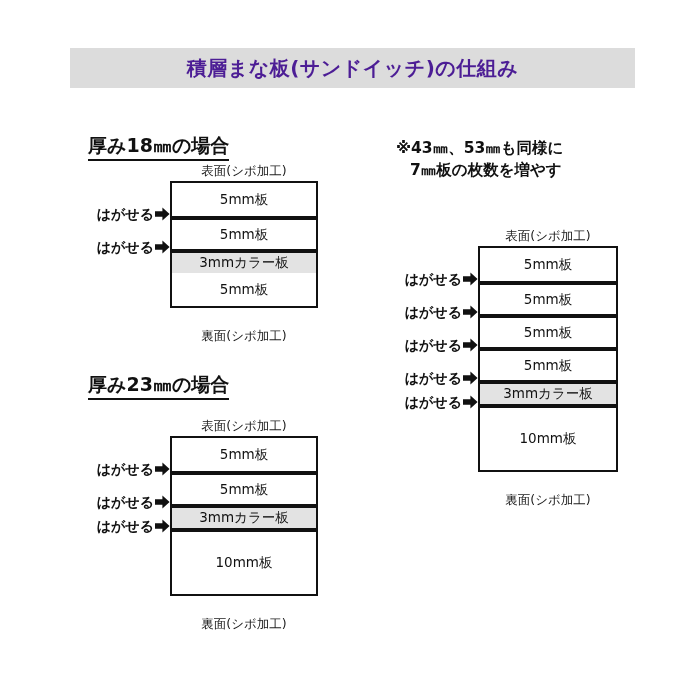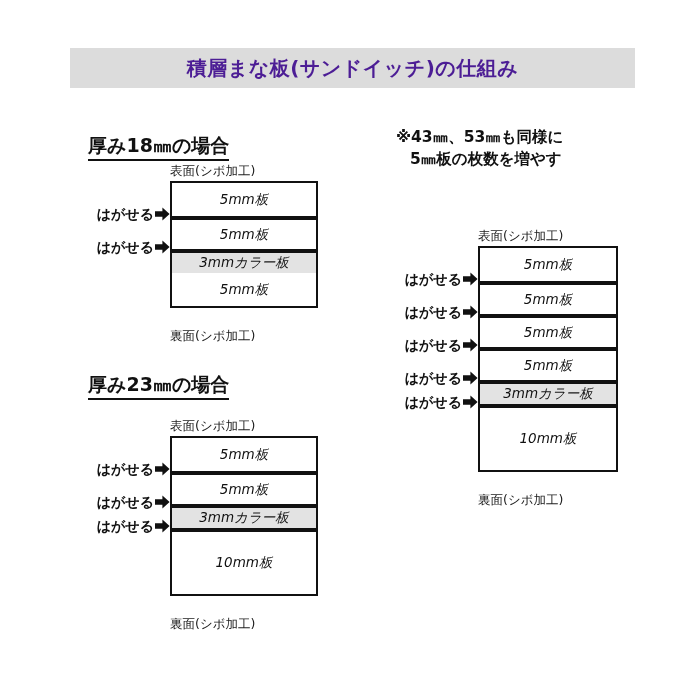--- a/index.html
+++ b/index.html
@@ -49,46 +49,46 @@
     display: inline-block;
     padding-bottom: 1px;
     line-height: 1.25;
   }
   .section-note {
     font-size: 15.5px;
     font-weight: bold;
     color: #111111;
     line-height: 1.45;
     white-space: nowrap;
-    margin-top: 8px;
+    margin-top: 19px;
   }
   .section-note .note-line2 {
     display: block;
     padding-left: 14px;
   }
 
   
   .stack-wrap {
     position: absolute;
   }
   .face-label {
     font-size: 12.5px;
     color: #1a1a1a;
+    text-align: center;
     white-space: nowrap;
     line-height: 1.3;
   }
   .face-label.top { margin-bottom: 2px; }
   .face-label.bottom { margin-top: 20px; }
 
   .stack-box {
     position: relative;
     border: 2px solid #111111;
     background: #84cc16;
     box-sizing: border-box;
-    font-style: italic;
   }
   .layer {
     position: relative;
     box-sizing: border-box;
     display: flex;
     align-items: center;
     justify-content: center;
     background: #ffffff;
     font-size: 13.5px;
     color: #111111;
@@ -199,21 +199,21 @@
       <span class="peel-label">はがせる</span>
       <svg class="peel-arrow" viewBox="0 0 15 14">
         <path d="M0 4.2 H7.4 V0.6 L14.6 7 L7.4 13.4 V9.8 H0 Z" fill="#111111"></path>
       </svg>
     </div>
   </div>
 
 <div class="section" id="section-33" style="left:396px; top:118px;">
   <div class="section-note">
     <span>※43㎜、53㎜も同様に</span>
-    <span class="note-line2">5㎜板の枚数を増やす</span>
+    <span class="note-line2">7㎜板の枚数を増やす</span>
   </div>
 </div>
 <div class="stack-wrap" id="stack-33" style="left:478px; top:228px;">
   <div class="face-label top">表面(シボ加工)</div>
   <div class="stack-box" id="box-33" style="width:140px;">
       <div class="layer" style="height: 33px;">
         <span>5mm板</span>
       </div>
       <div class="layer sep-top" style="height: 33px;">
         <span>5mm板</span>

